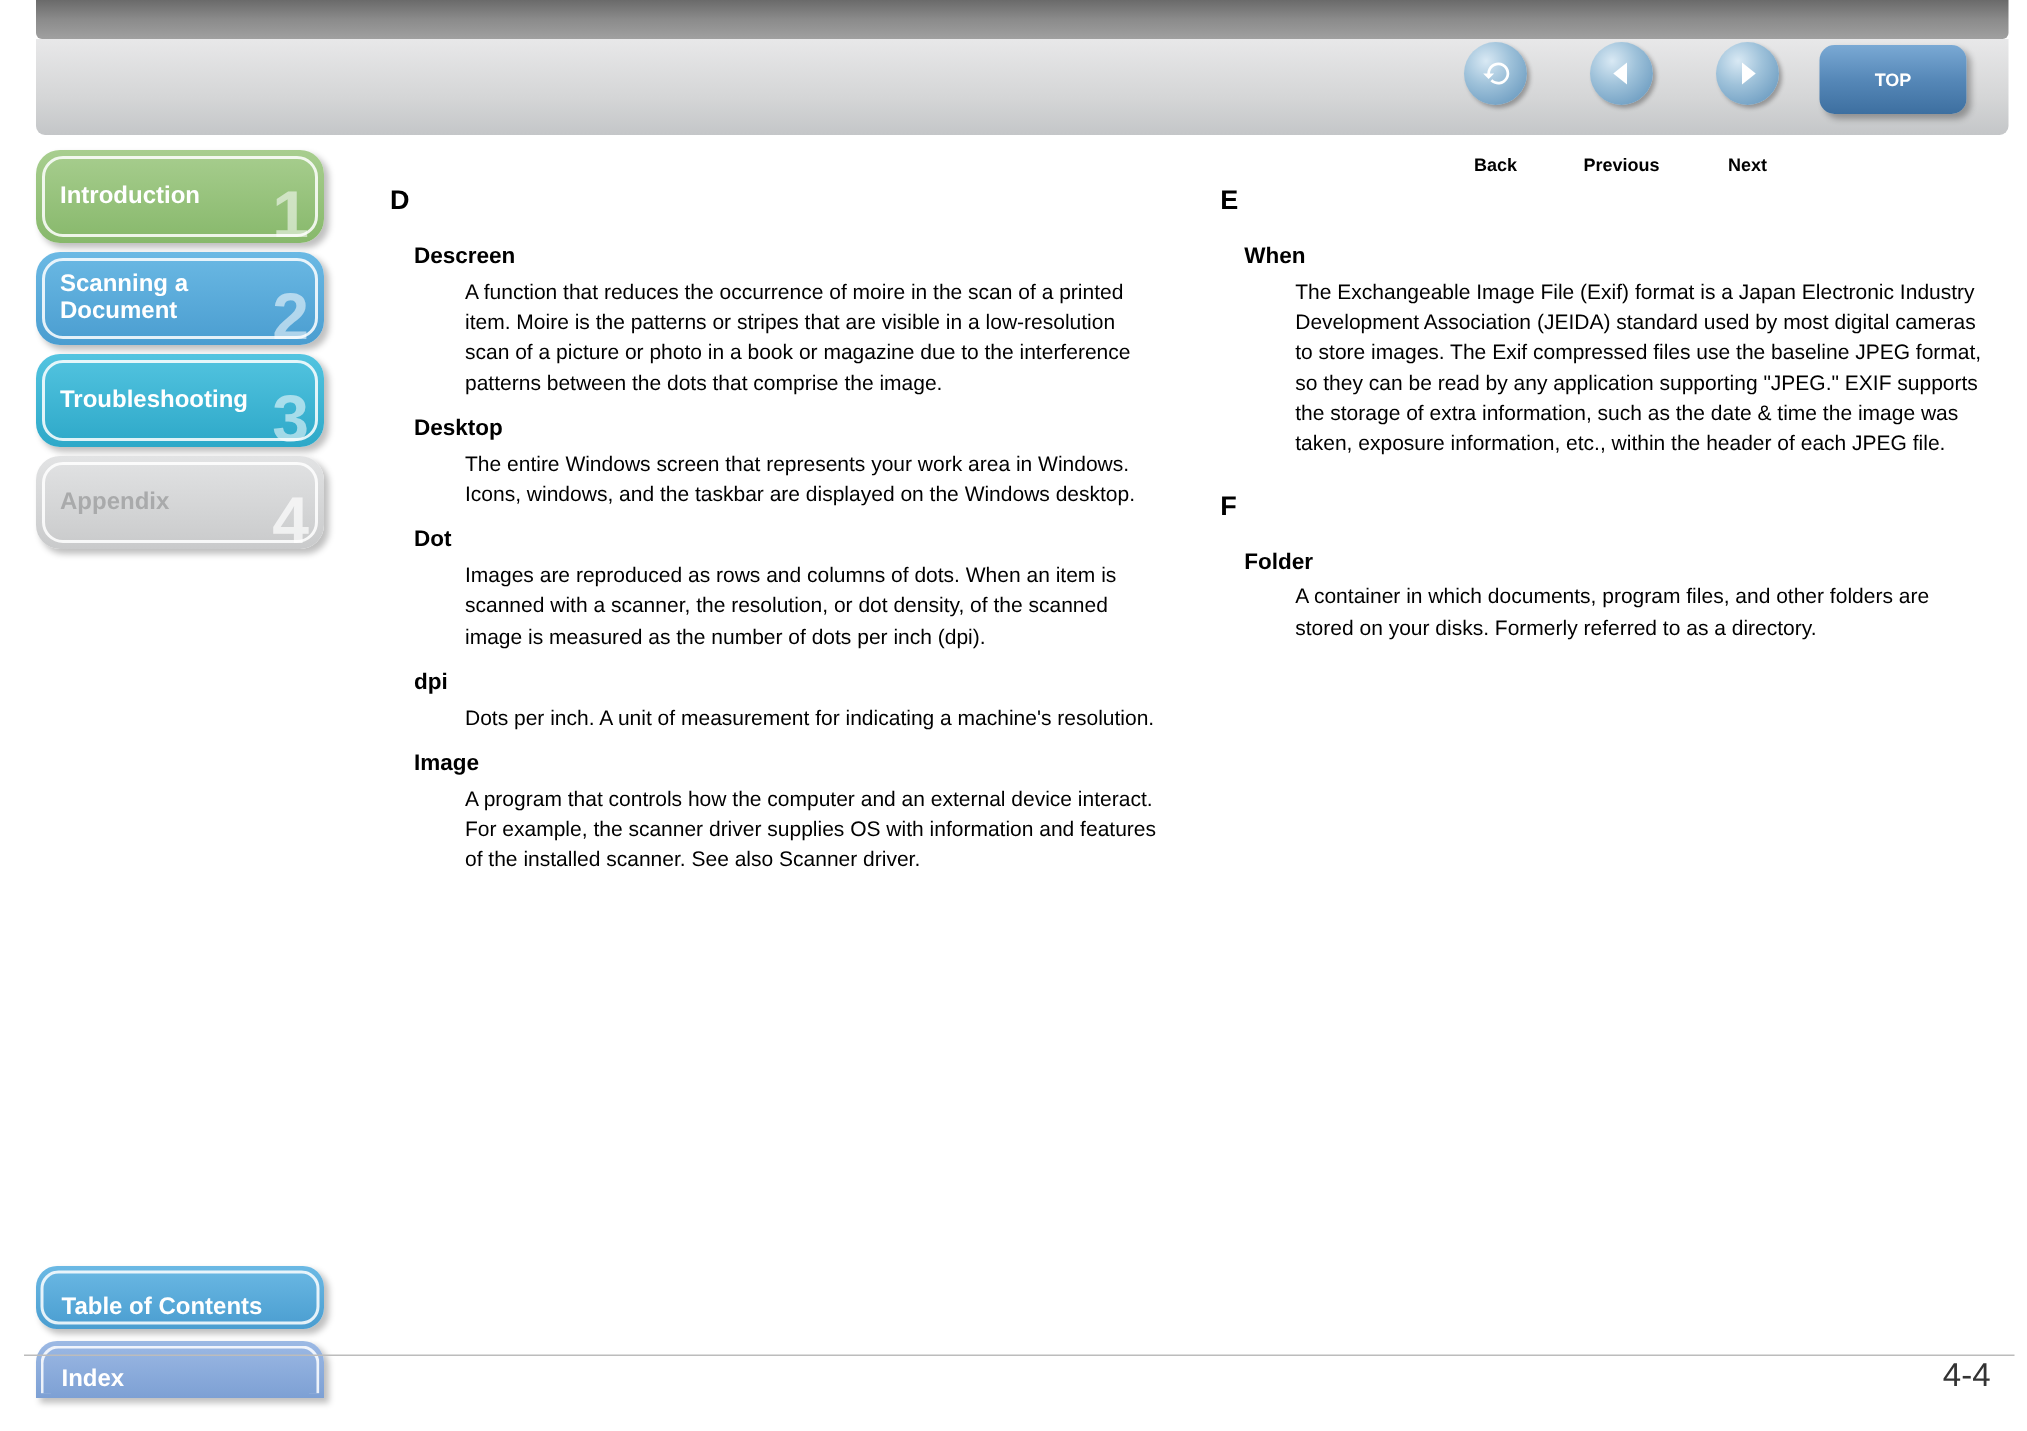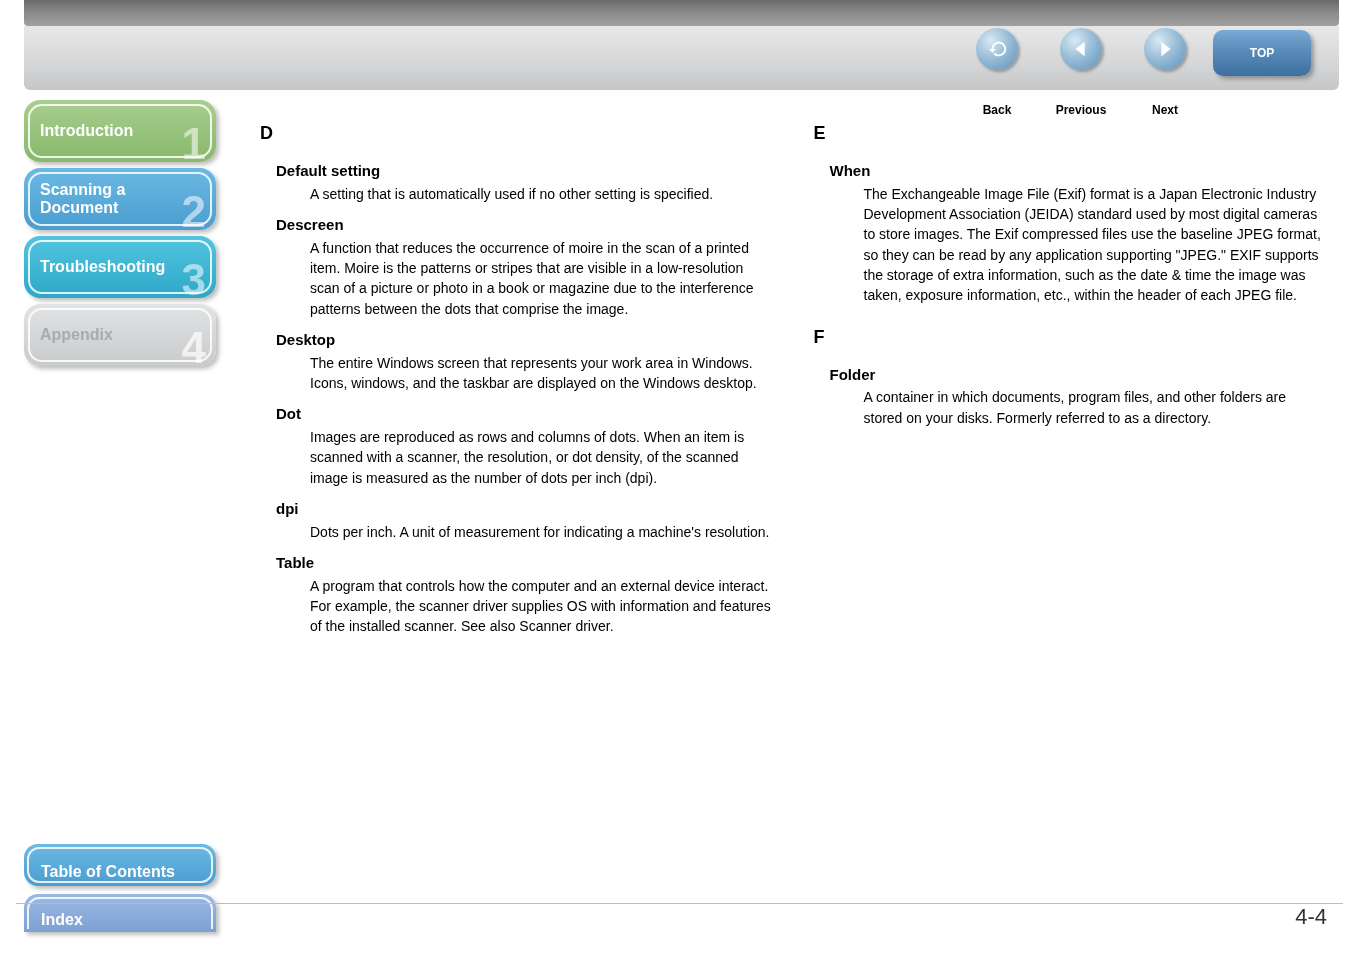--- a/index.html
+++ b/index.html
@@ -216,41 +216,37 @@
       </div>
     <div class="tab-num">4</div>
   </div>
 </div>
 
 <div class="content">
   <div class="col">
     <div class="letter-block">
       <div class="letter-head">D</div>
       <div>
-        <div class="term">Default setting</div>
-        <div class="def">A setting that is automatically used if no other setting is specified.</div>
-      </div>
-      <div>
         <div class="term">Descreen</div>
         <div class="def">A function that reduces the occurrence of moire in the scan of a printed item. Moire is the patterns or stripes that are visible in a low-resolution scan of a picture or photo in a book or magazine due to the interference patterns between the dots that comprise the image.</div>
       </div>
       <div>
         <div class="term">Desktop</div>
         <div class="def">The entire Windows screen that represents your work area in Windows. Icons, windows, and the taskbar are displayed on the Windows desktop.</div>
       </div>
       <div>
         <div class="term">Dot</div>
         <div class="def">Images are reproduced as rows and columns of dots. When an item is scanned with a scanner, the resolution, or dot density, of the scanned image is measured as the number of dots per inch (dpi).</div>
       </div>
       <div>
         <div class="term">dpi</div>
         <div class="def">Dots per inch. A unit of measurement for indicating a machine's resolution.</div>
       </div>
       <div>
-        <div class="term">Table</div>
+        <div class="term">Image</div>
         <div class="def">A program that controls how the computer and an external device interact. For example, the scanner driver supplies OS with information and features of the installed scanner. See also Scanner driver.</div>
       </div>
     </div>
   </div>
 
   <div class="col">
     <div class="letter-block">
       <div class="letter-head">E</div>
       <div>
         <div class="term">When</div>

